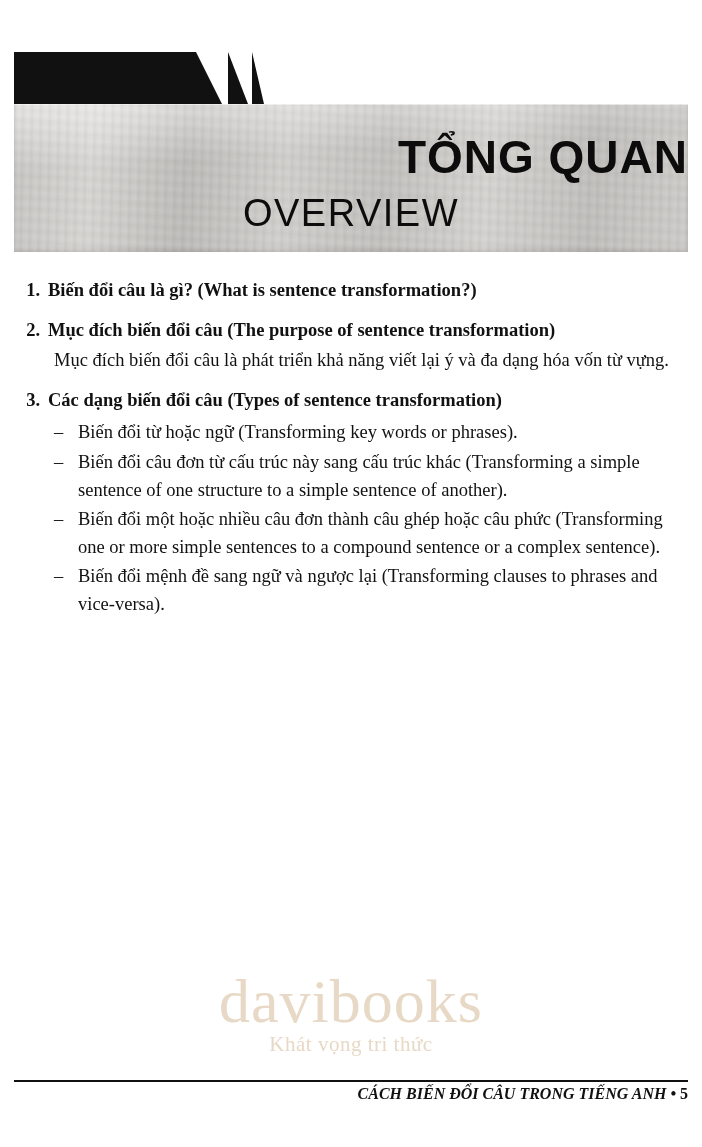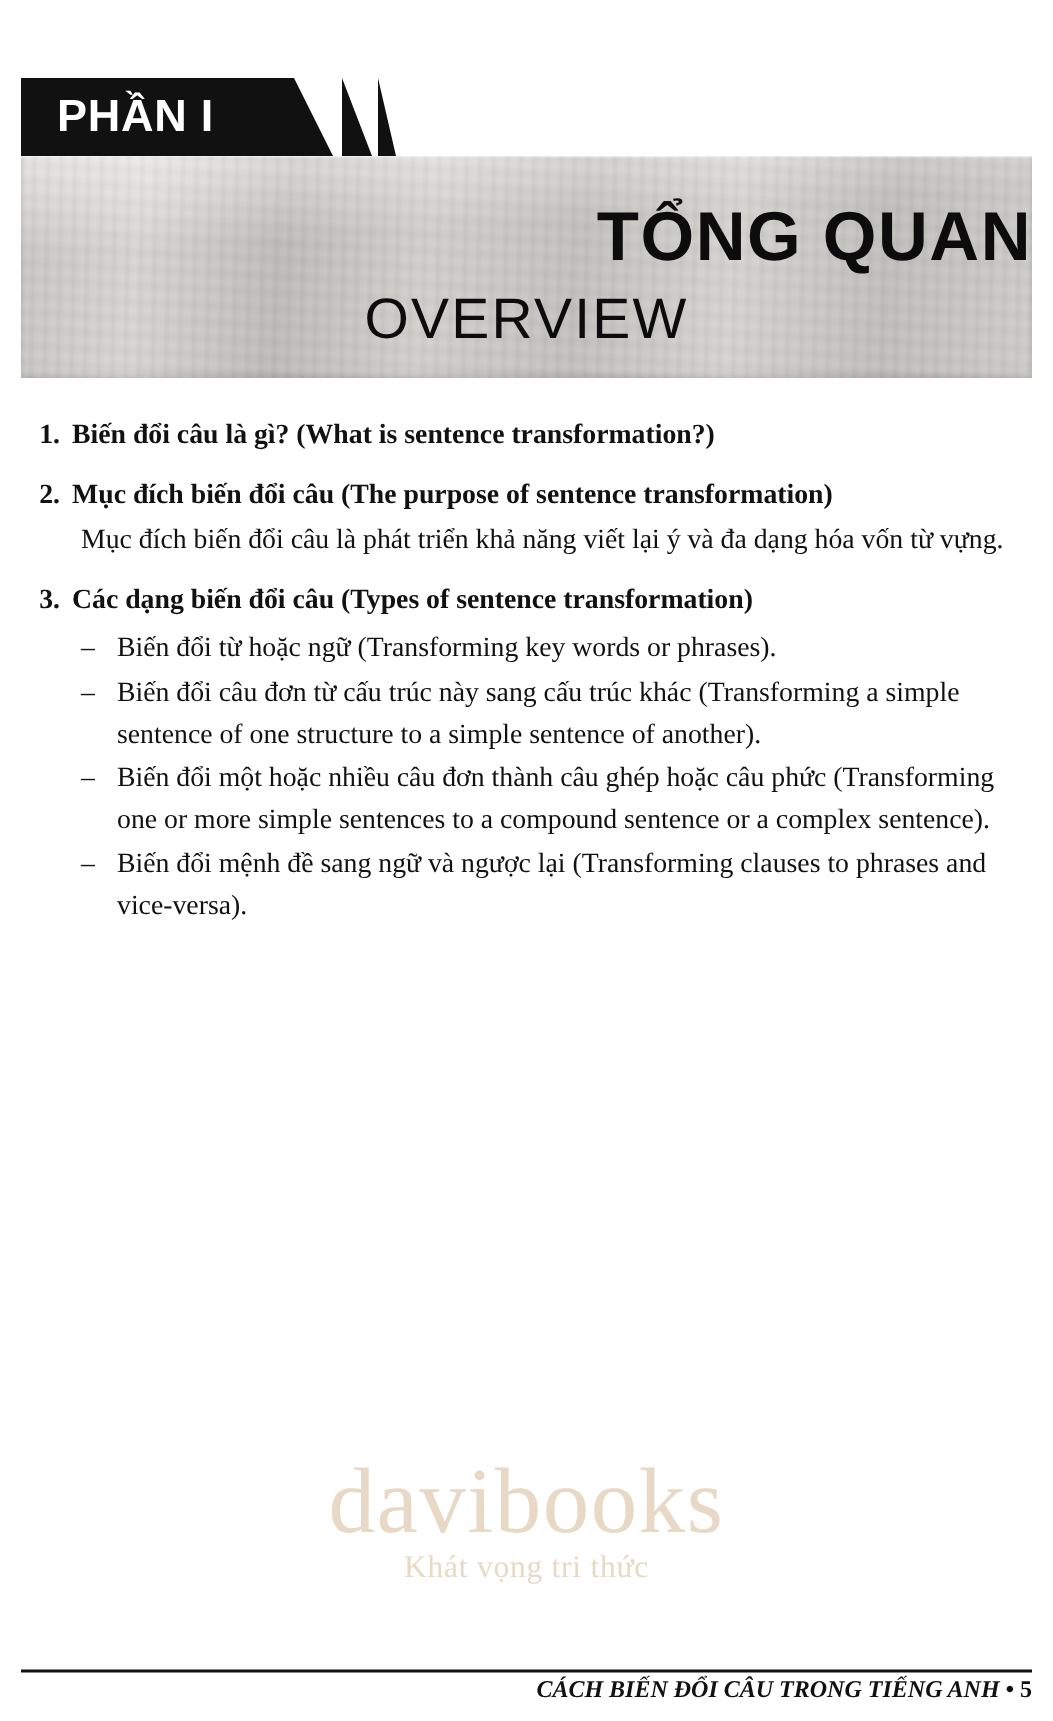--- a/index.html
+++ b/index.html
@@ -192,21 +192,21 @@
     font-size: 21px;
     color: #e7d9c6;
     margin-top: 0;
     letter-spacing: 0.5px;
   }
 
   
   .footer {
     position: absolute;
     left: 14px;
-    top: 1113px;
+    top: 1080px;
     width: 674px;
     height: 28px;
   }
   .footer-rule {
     position: absolute;
     left: 0;
     top: 0;
     width: 674px;
     height: 2px;
     background: #111111;
@@ -230,21 +230,20 @@
 </head>
 <body>
 
 <div class="page">
 
   <div class="part-banner">
     <div class="part-black"></div>
     <div class="slash slash1"></div>
     <div class="slash slash2"></div>
     <div class="slash slash3"></div>
-    <div class="part-label">PHẦN I</div>
   </div>
 
   <div class="title-band">
     <div class="title-vn">TỔNG QUAN</div>
     <div class="title-en">OVERVIEW</div>
   </div>
 
   <div class="content">
 
     <div class="section">

